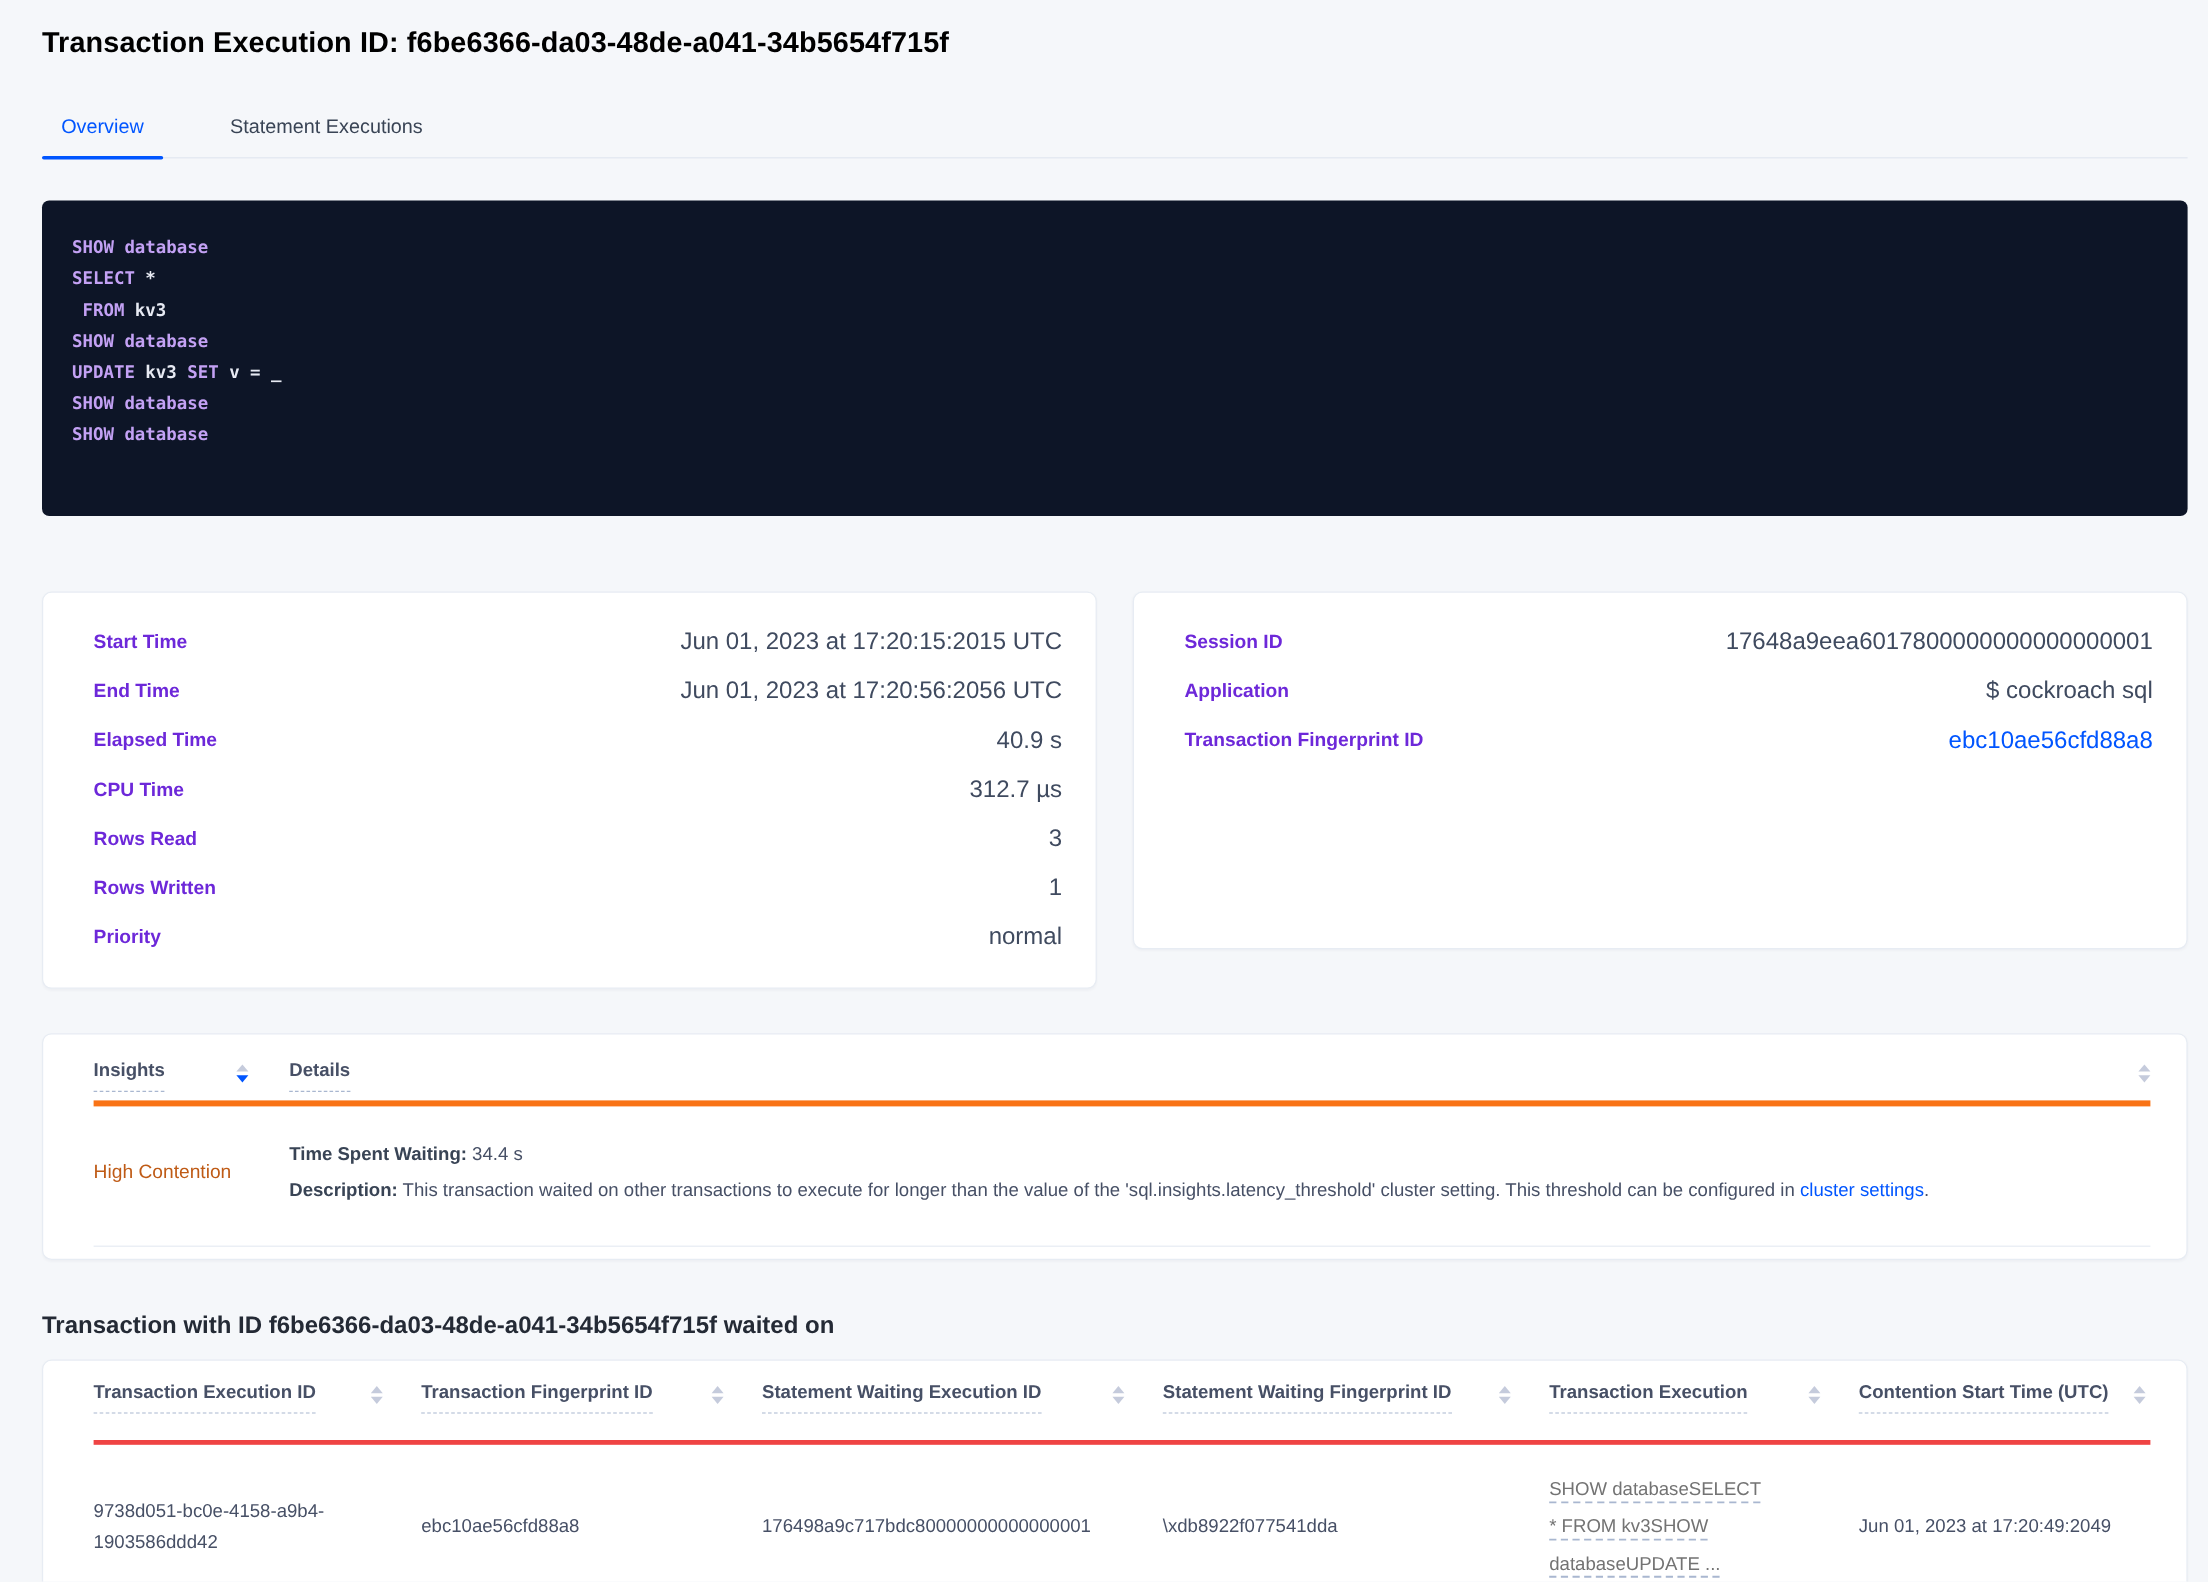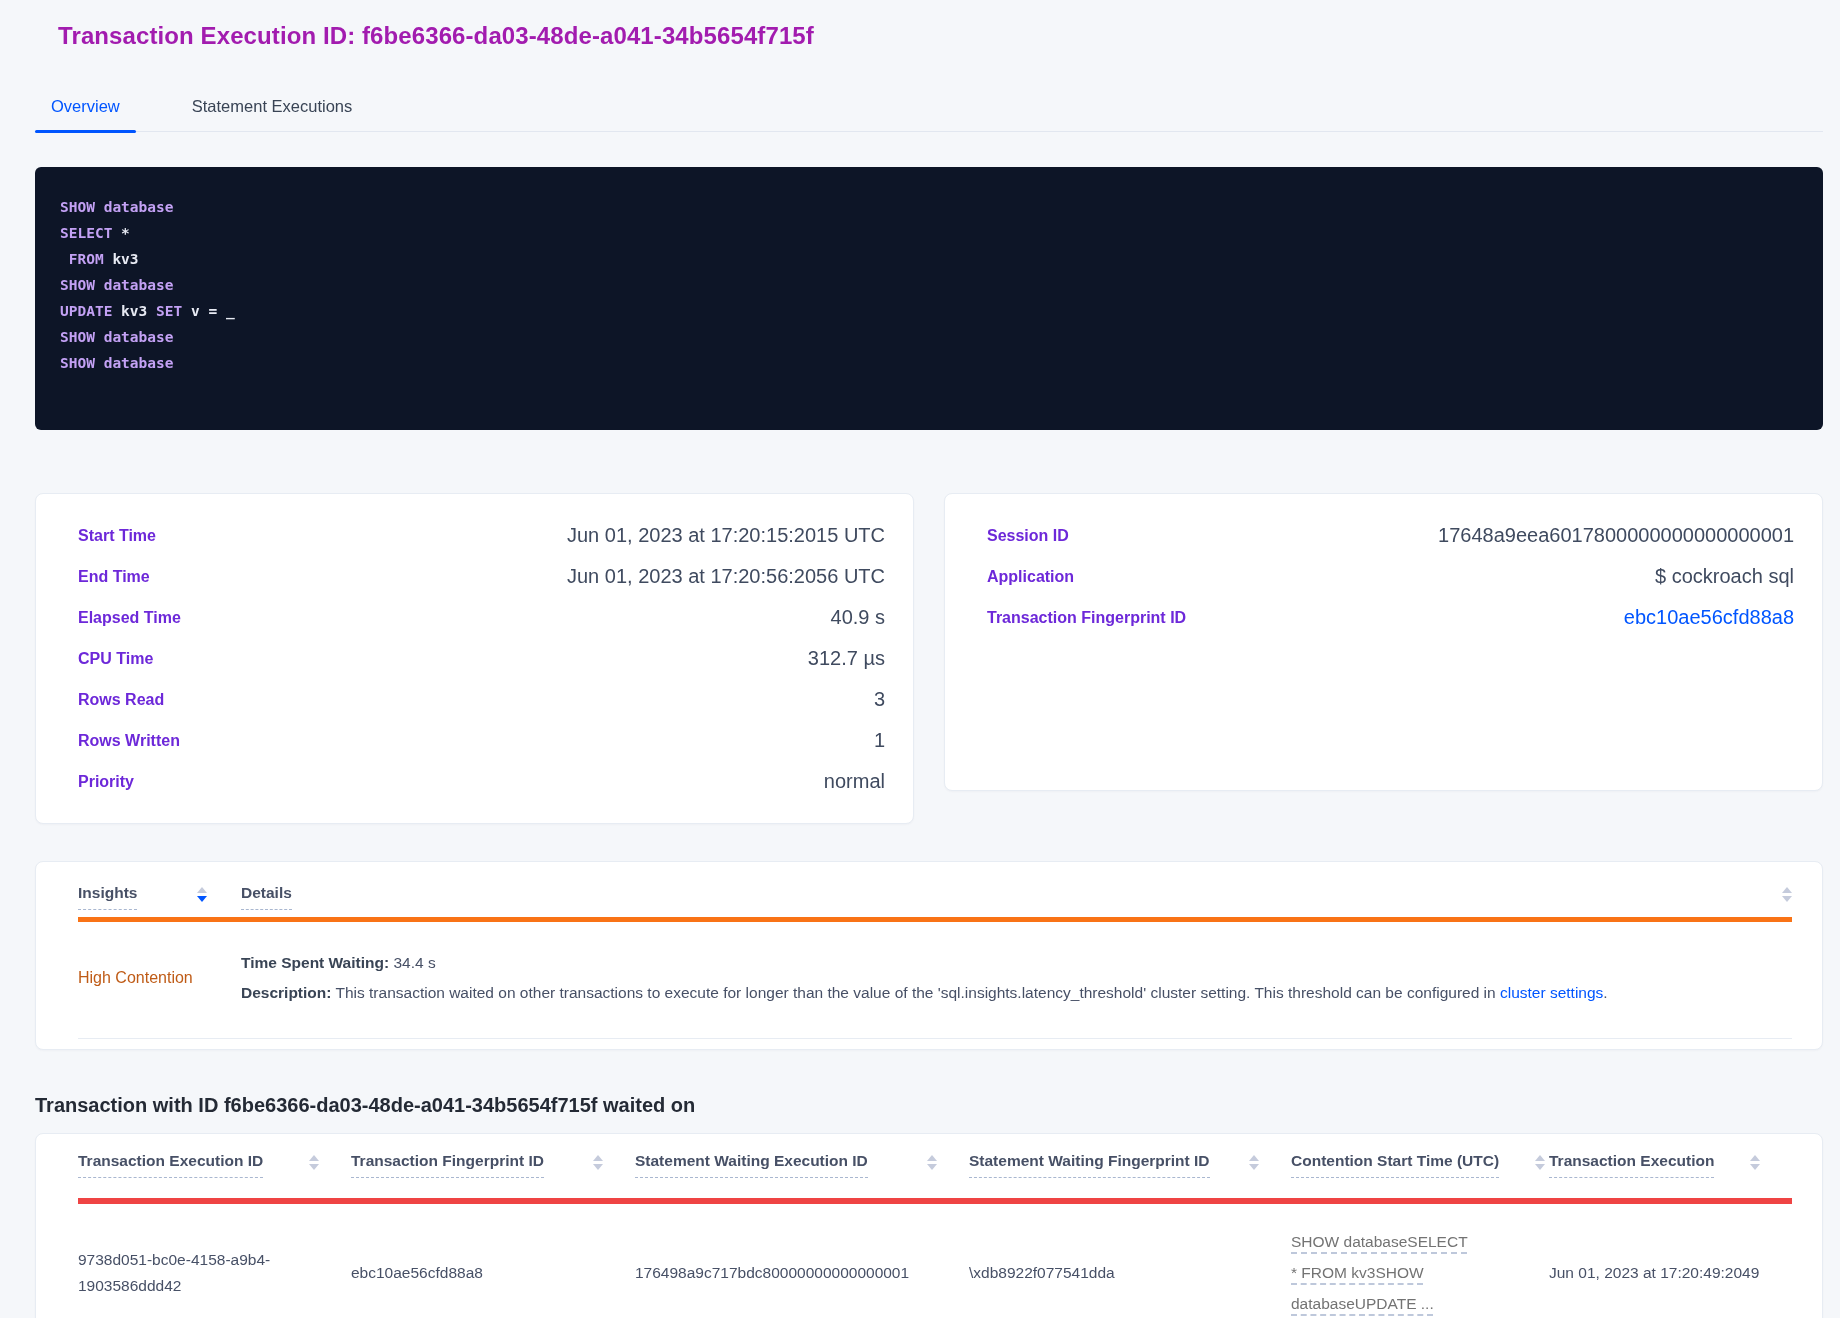--- a/index.html
+++ b/index.html
@@ -7,21 +7,21 @@
   body {
     background:#f5f7fa;
     font-family:"Liberation Sans", sans-serif;
     color:#475066;
     overflow:hidden;
   }
   .content { padding:22px 17px 0 35px; }
 
   
   .page-title {
-    font-size:24px; font-weight:bold; color:#a21caf; letter-spacing:0.1px;margin-left:23px;
+    font-size:24px; font-weight:bold; color:#000000; letter-spacing:0.1px;
   }
 
   .tabs {
     margin-top:47px; display:flex; gap:40px;
     border-bottom:1px solid #e2e7f0;
   }
   .tab {
     font-size:16.5px; padding:0 16px 15px 16px; cursor:pointer;
     color:#394455; position:relative;
   }
@@ -77,21 +77,21 @@
   .insight-badge { width:163px; font-size:16px; color:var(--warning,#bf5b16); }
   .ins-details { flex:1; font-size:15.5px; line-height:30px; color:#475066; }
   .ins-details b { color:#394455; }
   .ins-details a { color:var(--accent,#0055ff); text-decoration:none; cursor:pointer; }
   .ins-bottom-pad { height:10px; }
 
   
   .section-heading { margin-top:44px; font-size:20px; font-weight:bold; color:#242a35; }
   .waited-card { margin-top:16px; height:208px; padding:0 30px 0 42px; overflow:hidden; }
   .w-grid { display:grid; grid-template-columns:273px 284px 334px 322px 258px 1fr; }
-  .w-header { padding-top:18px; height:70px; border-bottom:6px solid #ef4444; }
+  .w-header { padding-top:18px; height:70px; border-bottom:4px solid #ef4444; }
   .w-th { display:flex; align-items:flex-start; padding-right:4px; }
   .w-th .sort { margin-left:auto; margin-right:28px; margin-top:3px; }
   .w-th.last .sort { margin-right:0; }
   .w-row { padding:22px 0 26px 0; border-bottom:1px solid #e7ecf3; align-items:center; }
   .w-td { font-size:15.5px; color:#475066; line-height:26px; padding-right:28px; }
   .w-td .wrap-id { display:inline-block; max-width:200px; overflow-wrap:break-word; }
   .stmt-link {
     display:inline-block; max-width:185px; color:#737373; cursor:pointer; line-height:31px;
     text-decoration:underline; text-decoration-style:dashed;
     text-decoration-color:#a9b7d0; text-underline-offset:6px;
@@ -219,29 +219,29 @@
             <span class="tri-down"></span>
           </span>
       </div>
       <div class="w-th">
         <span class="th-label">Statement Waiting Fingerprint ID</span>
         <span class="sort">
             <span class="tri-up"></span>
             <span class="tri-down"></span>
           </span>
       </div>
+      <div class="w-th">
+        <span class="th-label">Transaction Execution</span>
+        <span class="sort">
+            <span class="tri-up"></span>
+            <span class="tri-down"></span>
+          </span>
+      </div>
       <div class="w-th last">
         <span class="th-label">Contention Start Time (UTC)</span>
-        <span class="sort">
-            <span class="tri-up"></span>
-            <span class="tri-down"></span>
-          </span>
-      </div>
-      <div class="w-th">
-        <span class="th-label">Transaction Execution</span>
         <span class="sort">
             <span class="tri-up"></span>
             <span class="tri-down"></span>
           </span>
       </div>
     </div>
     <div class="w-grid w-row">
       <div class="w-td"><span class="wrap-id">9738d051-bc0e-4158-a9b4-1903586ddd42</span></div>
       <div class="w-td">ebc10ae56cfd88a8</div>
       <div class="w-td">176498a9c717bdc80000000000000001</div>

